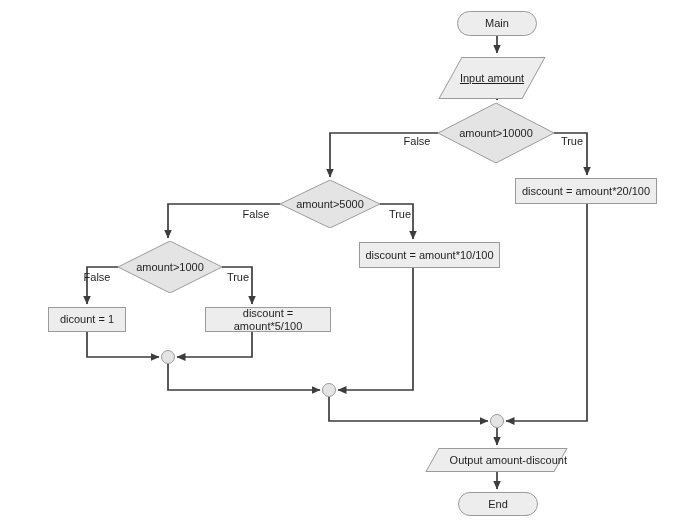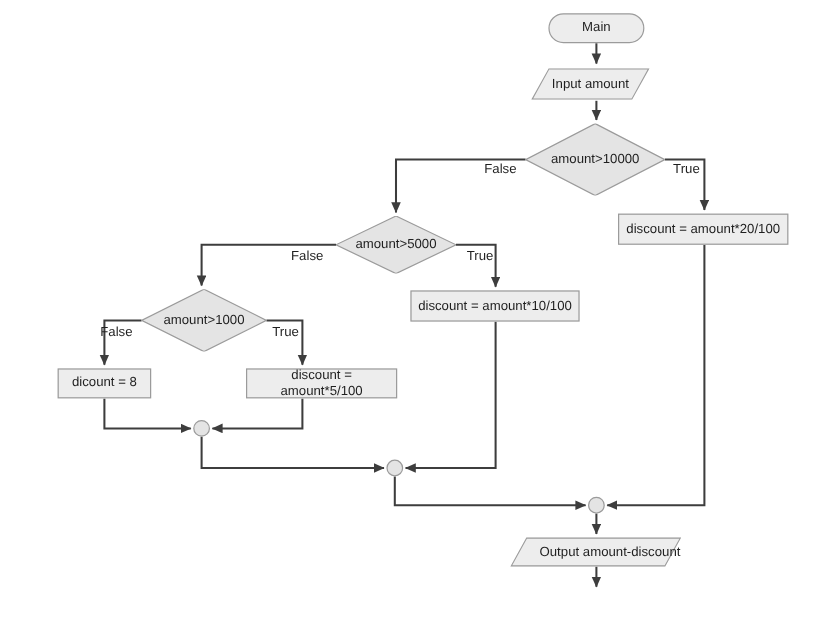--- a/index.html
+++ b/index.html
@@ -76,21 +76,21 @@
     <polyline class="edge" points="329,397 329,421 488,421" marker-end="url(#arrowhead)"></polyline>
     <polyline class="edge" points="587,204 587,421 506,421" marker-end="url(#arrowhead)"></polyline>
     <polyline class="edge" points="497,428 497,445" marker-end="url(#arrowhead)"></polyline>
     <polyline class="edge" points="497,472 497,489" marker-end="url(#arrowhead)"></polyline>
   </svg>
 
   <div class="node stadium" style="left:457px;top:11px;width:80px;height:25px;">
     <span class="lbl">Main</span>
   </div>
 
-  <div class="node para" style="left:441px;top:57px;width:102px;height:26px;">
+  <div class="node para" style="left:441px;top:57px;width:102px;height:42px;text-decoration:underline;">
     <div class="para-bg"></div>
     <span class="lbl">Input amount</span>
   </div>
 
   <div class="node diamond" style="left:438px;top:103px;width:116px;height:60px;text-align:center;">
     <svg class="diamond-shape" viewBox="0 0 100 100" preserveAspectRatio="none">
       <polygon points="50,0 100,50 50,100 0,50"></polygon>
     </svg>
     <span class="lbl">amount&gt;10000</span>
   </div>
@@ -103,44 +103,47 @@
 
   <div class="node diamond" style="left:280px;top:180px;width:100px;height:48px;justify-content:center;">
     <svg class="diamond-shape" viewBox="0 0 100 100" preserveAspectRatio="none">
       <polygon points="50,0 100,50 50,100 0,50"></polygon>
     </svg>
     <span class="lbl">amount&gt;5000</span>
   </div>
   <span class="branch" style="left:256px;top:184px;">False</span>
   <span class="branch" style="left:400px;top:184px;">True</span>
 
-  <div class="node proc" style="left:342px;top:242px;width:141px;height:26px;">
+  <div class="node proc" style="left:359px;top:242px;width:141px;height:26px;">
     <span class="lbl">discount = amount*10/100</span>
   </div>
 
   <div class="node diamond" style="left:118px;top:241px;width:104px;height:52px;">
     <svg class="diamond-shape" viewBox="0 0 100 100" preserveAspectRatio="none">
       <polygon points="50,0 100,50 50,100 0,50"></polygon>
     </svg>
     <span class="lbl">amount&gt;1000</span>
   </div>
   <span class="branch" style="left:97px;top:247px;">False</span>
   <span class="branch" style="left:238px;top:247px;">True</span>
 
   <div class="node proc" style="left:48px;top:307px;width:78px;height:25px;">
-    <span class="lbl">dicount = 8</span>
+    <span class="lbl">dicount = 1</span>
   </div>
 
   <div class="node proc" style="left:190px;top:307px;width:126px;height:25px;margin-left:15px;">
     <span class="lbl">discount = amount*5/100</span>
   </div>
 
   <div class="merge" style="left:161px;top:350px;"></div>
   <div class="merge" style="left:322px;top:383px;"></div>
   <div class="merge" style="left:490px;top:414px;"></div>
 
   <div class="node para" style="left:423px;top:448px;width:147px;height:24px;justify-content:flex-end;">
     <div class="para-bg"></div>
     <span class="lbl">Output amount-discount</span>
   </div>
 
+  <div class="node stadium" style="left:458px;top:492px;width:80px;height:24px;">
+    <span class="lbl">End</span>
+  </div>
 
 </div>
 
 </body></html>

